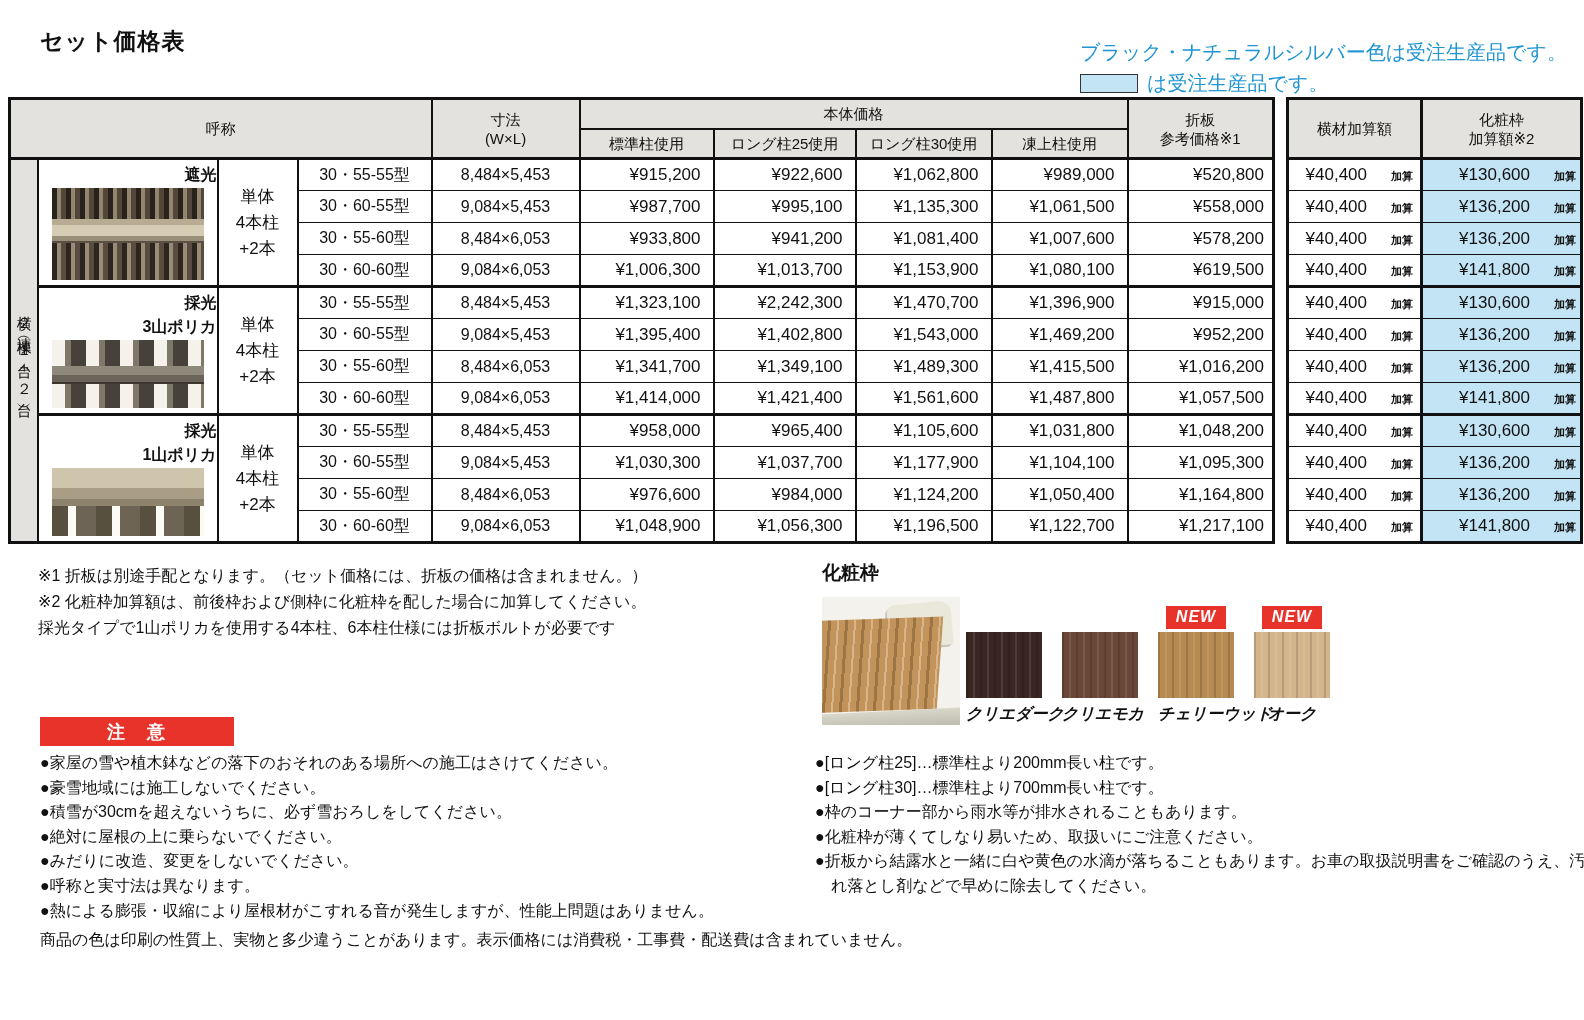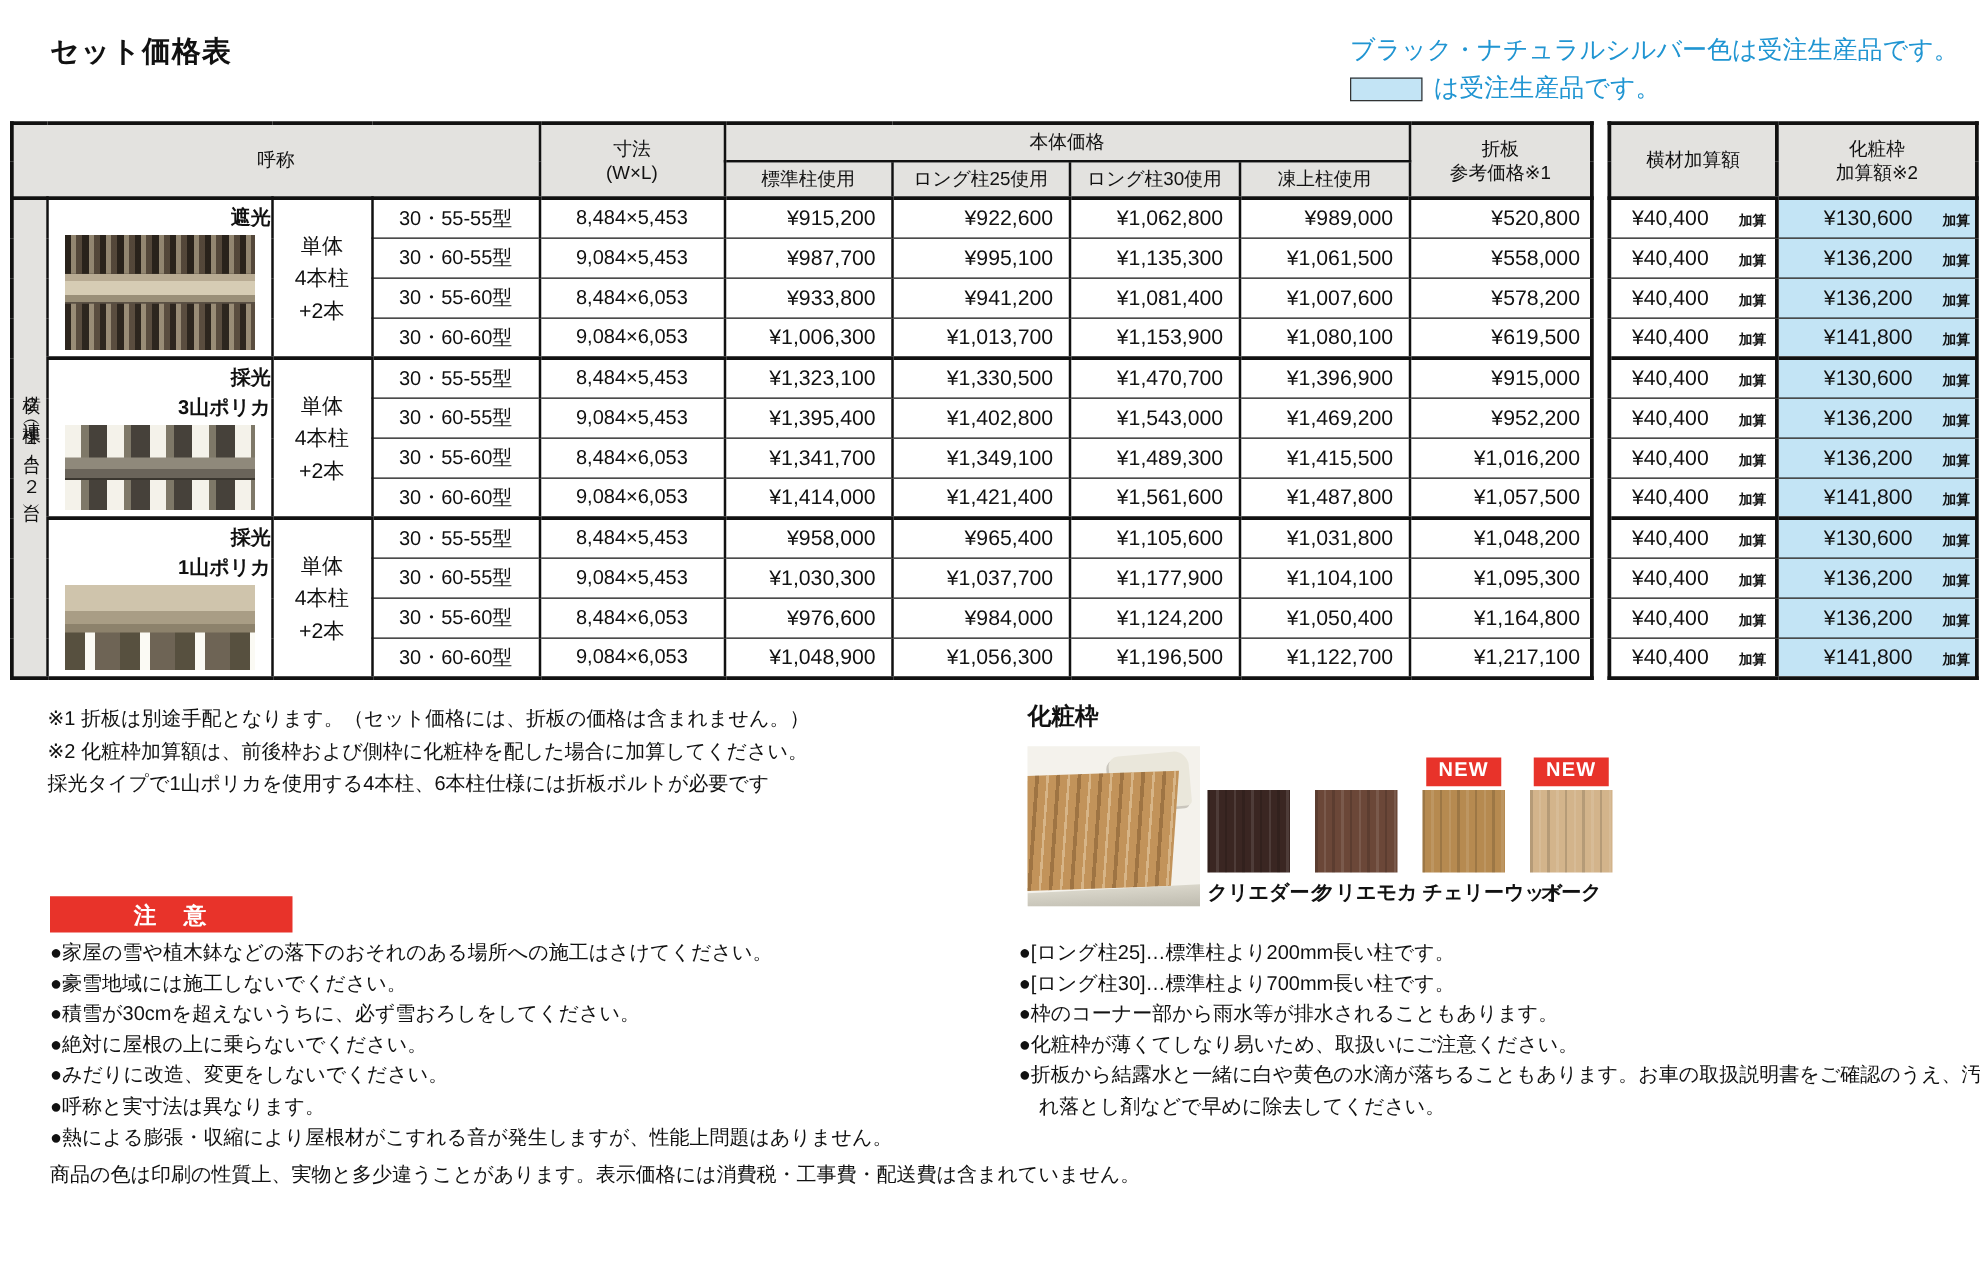--- a/index.html
+++ b/index.html
@@ -60,42 +60,42 @@
   .notes { position:absolute; left:38px; top:563px; font-size:16px; line-height:26px; }
   .frame-title { position:absolute; left:822px; top:560px; font-size:19px; font-weight:bold; }
   .frame-photo { position:absolute; left:822px; top:597px; width:138px; height:128px; background:#f4f2ec; overflow:hidden; }
   .fp-wood { position:absolute; left:-14px; top:22px; width:132px; height:92px; transform:rotate(-2deg) skewX(-6deg);
     background:#c2935a; }
   .fp-wood::after{content:"";position:absolute;inset:0;
     background:repeating-linear-gradient(90deg,rgba(92,58,24,.35) 0 3px,transparent 3px 9px,rgba(255,244,220,.35) 9px 11px,transparent 11px 17px);}
   .fp-cap { position:absolute; right:8px; top:6px; width:64px; height:44px; background:#eae7db; border-radius:8px 12px 4px 6px; transform:rotate(-5deg); box-shadow:-2px 2px 0 rgba(120,115,100,.35);}
   .fp-base { position:absolute; left:0; right:0; bottom:0; height:22px; background:linear-gradient(180deg,#d9d6ca,#b7b4a8); transform:skewY(-3deg) translateY(8px); }
   .swatches { position:absolute; left:966px; top:592px; display:flex; }
-  .sw { width:66px; margin-right:20px; }
+  .sw { width:76px; margin-right:20px;font-style:italic; }
   .badge-slot { height:40px; display:flex; align-items:flex-end; justify-content:center; padding-bottom:3px; }
   .badge { color:#fff; font-weight:bold; font-size:16px; padding:2px 10px 3px; letter-spacing:1px; }
   .chip { height:66px; position:relative; }
   .chip::after{content:"";position:absolute;inset:0;
     background:repeating-linear-gradient(90deg,rgba(0,0,0,.14) 0 2px,transparent 2px 7px,rgba(255,255,255,.10) 7px 9px,transparent 9px 14px);}
   .sw-label { text-align:center; font-size:16px; font-weight:bold; margin-top:6px; white-space:nowrap; }
 
   .caution-banner { position:absolute; left:40px; top:717px; width:194px; height:29px; color:#fff; font-size:18px; font-weight:bold; display:flex; align-items:center; justify-content:center; letter-spacing:2px; }
   .caution-list { position:absolute; left:40px; top:751px; width:755px; font-size:16px; line-height:24.6px; }
   .caution-list div, .rnotes div { padding-left:1em; text-indent:-1em; }
   .rnotes { position:absolute; left:815px; top:751px; width:772px; font-size:16px; line-height:24.6px; }
   .footer-note { position:absolute; left:40px; top:930px; font-size:16px; }
 </style>
 </head>
 <body>
 
 <div class="page">
 
   <div class="title">セット価格表</div>
 
-  <div class="order-note" style="color: rgb(32, 149, 210);">
+  <div class="order-note" style="color: rgb(32, 149, 210); margin-top: 12px;">
     <div class="l1">ブラック・ナチュラルシルバー色は受注生産品です。</div>
     <div class="l2">
       <span class="order-chip" style="background-color: rgb(195, 228, 245);"></span>
       <span>は受注生産品です。</span>
     </div>
   </div>
 
   <div class="tblwrap">
   <table class="pt">
     <colgroup>
@@ -205,21 +205,21 @@
         <div class="photo ph-g2"></div>
       </td>
       <td rowspan="4" class="c-pillar">
         <div>単体</div>
         <div>4本柱</div>
         <div>+2本</div>
       </td>
       <td class="c-size">30・55-55型</td>
       <td class="c-dim">8,484×5,453</td>
       <td class="c-price">¥1,323,100</td>
-      <td class="c-price">¥1,330,500</td>
+      <td class="c-price">¥2,242,300</td>
       <td class="c-price">¥1,470,700</td>
       <td class="c-price">¥1,396,900</td>
       <td class="c-price c-seppan br3">¥915,000</td>
       <td class="c-price c-yoko bl3"><span>¥40,400</span><span class="sfx">加算</span></td>
       <td class="c-price c-kesho bl3 br3" style="background-color: rgb(195, 228, 245);"><span>¥130,600</span><span class="sfx">加算</span></td>
     </tr>
     <tr class="dr">
       <td class="c-size">30・60-55型</td>
       <td class="c-dim">9,084×5,453</td>
       <td class="c-price">¥1,395,400</td>

